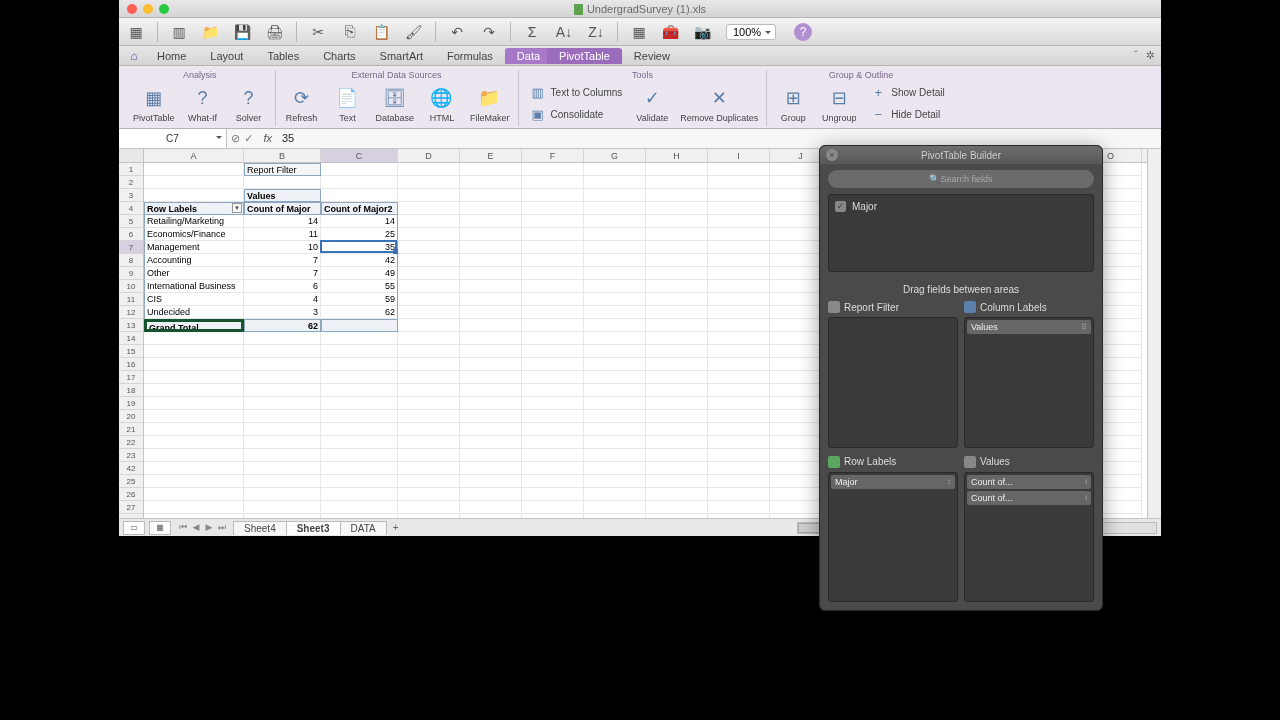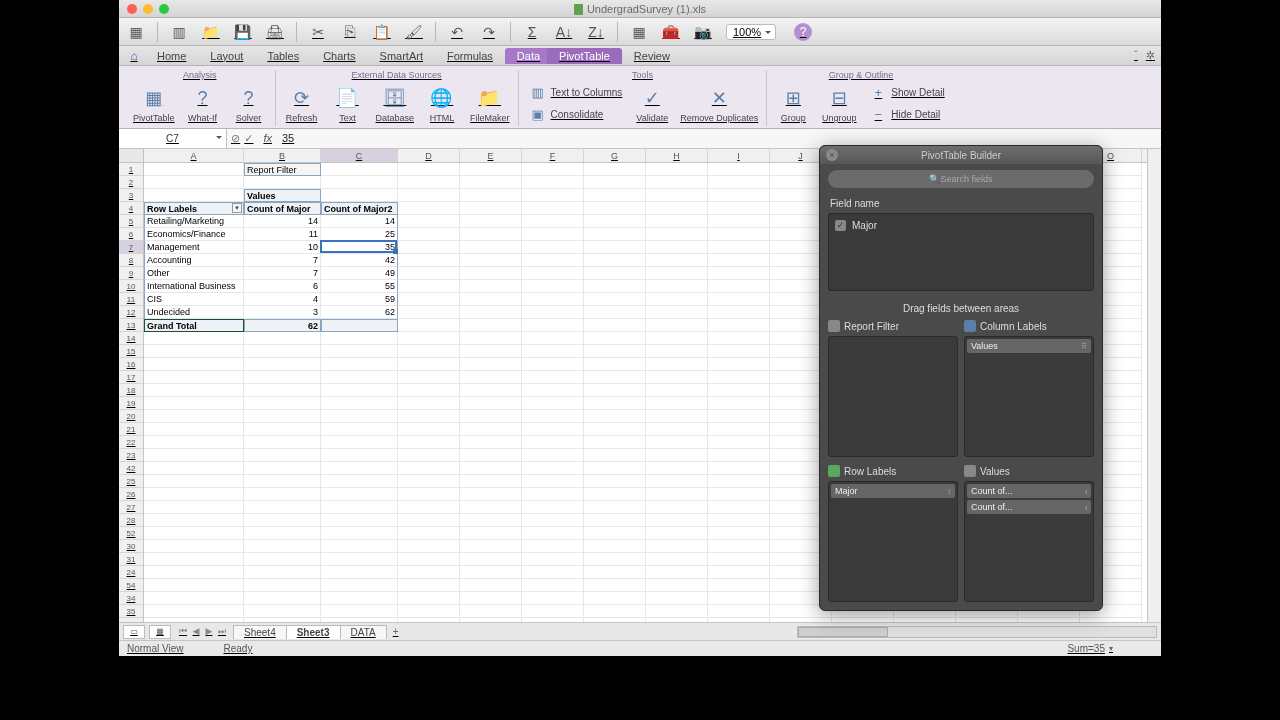--- a/index.html
+++ b/index.html
@@ -1,17 +1,17 @@
 <!DOCTYPE html>
 <html><head>
 <meta charset="utf-8">
 <style>
   * { box-sizing:border-box; margin:0; padding:0; font-family:"Lucida Grande","Helvetica Neue",Arial,sans-serif; }
   body { width:1280px; height:720px; background:#000; overflow:hidden; }
-  .app { position:absolute; left:119px; top:0; width:1042px; height:656px; background:#ececec; display:flex; flex-direction:column;text-decoration:underline; }
+  .app { position:absolute; left:119px; top:0; width:1042px; height:536px; background:#ececec; display:flex; flex-direction:column; }
 
   
   .tbar { height:18px; background:linear-gradient(#e8e8e8,#d4d4d4); display:flex; align-items:center; border-bottom:1px solid #b5b5b5; position:relative; }
   .tdots { display:flex; gap:6px; margin-left:8px; }
   .dot { width:10px; height:10px; border-radius:50%; }
   .dot.r{background:#ff5f57}.dot.y{background:#febc2e}.dot.g{background:#28c840}
   .ttext { position:absolute; left:0; right:0; text-align:center; font-size:11px; color:#6a6a6a; }
   .ttext .ic { display:inline-block; width:9px; height:11px; background:#5fa24e; margin-right:4px; vertical-align:-2px; border-radius:1px; }
 
   
@@ -526,21 +526,21 @@
             <div class="cell" style="width: 62px;"></div>
             <div class="cell" style="width: 62px;"></div>
             <div class="cell" style="width: 62px;"></div>
             <div class="cell" style="width: 62px;"></div>
             <div class="cell" style="width: 62px;"></div>
             <div class="cell" style="width: 62px;"></div>
             <div class="cell" style="width: 62px;"></div>
             <div class="cell" style="width: 62px;"></div>
           </div>
           <div class="cellrow">
-            <div class="cell tot" style="width: 100px;background:#eef1f5;border:1px solid #14532d;;width:100px;">Grand Total</div>
+            <div class="cell tot" style="width: 100px;background:#eef1f5;border:3px solid #14532d;;width:100px;">Grand Total</div>
             <div class="cell tot rnum" style="width: 77px;background:#eef1f5;border:1px solid #8aa6c1;;width:77px;">62</div>
             <div class="cell tot rnum" style="width: 77px;background:#eef1f5;border:1px solid #8aa6c1;;width:77px;"></div>
             <div class="cell" style="width: 62px;"></div>
             <div class="cell" style="width: 62px;"></div>
             <div class="cell" style="width: 62px;"></div>
             <div class="cell" style="width: 62px;"></div>
             <div class="cell" style="width: 62px;"></div>
             <div class="cell" style="width: 62px;"></div>
             <div class="cell" style="width: 62px;"></div>
             <div class="cell" style="width: 62px;"></div>
@@ -977,33 +977,27 @@
         <div class="stab">Sheet4</div>
         <div class="stab act">Sheet3</div>
         <div class="stab">DATA</div>
       </div>
     <div class="stadd">+</div>
     <div class="hscroll">
         <div class="th"></div>
       </div>
   </div>
 
-  <div class="status">
-    <span>Normal View</span>
-    <span style="margin-left:40px">Ready</span>
-    <span class="sum">Sum=35</span>
-  </div>
 
   <div class="pbuilder">
     <div class="pbhead">
       <div class="pbclose">×</div>
       <span>PivotTable Builder</span>
     </div>
     <div class="pbsearch">🔍 <span>Search fields</span></div>
-    <div class="pbsec">Field name</div>
     <div class="pbfields">
       <div class="pbfield">
         <span class="pbck">✓</span>
         <span>Major</span>
       </div>
     </div>
     <div class="pbmid">Drag fields between areas</div>
     <div class="pbareas">
       <div class="pbarea">
         <div class="pbarealbl">

